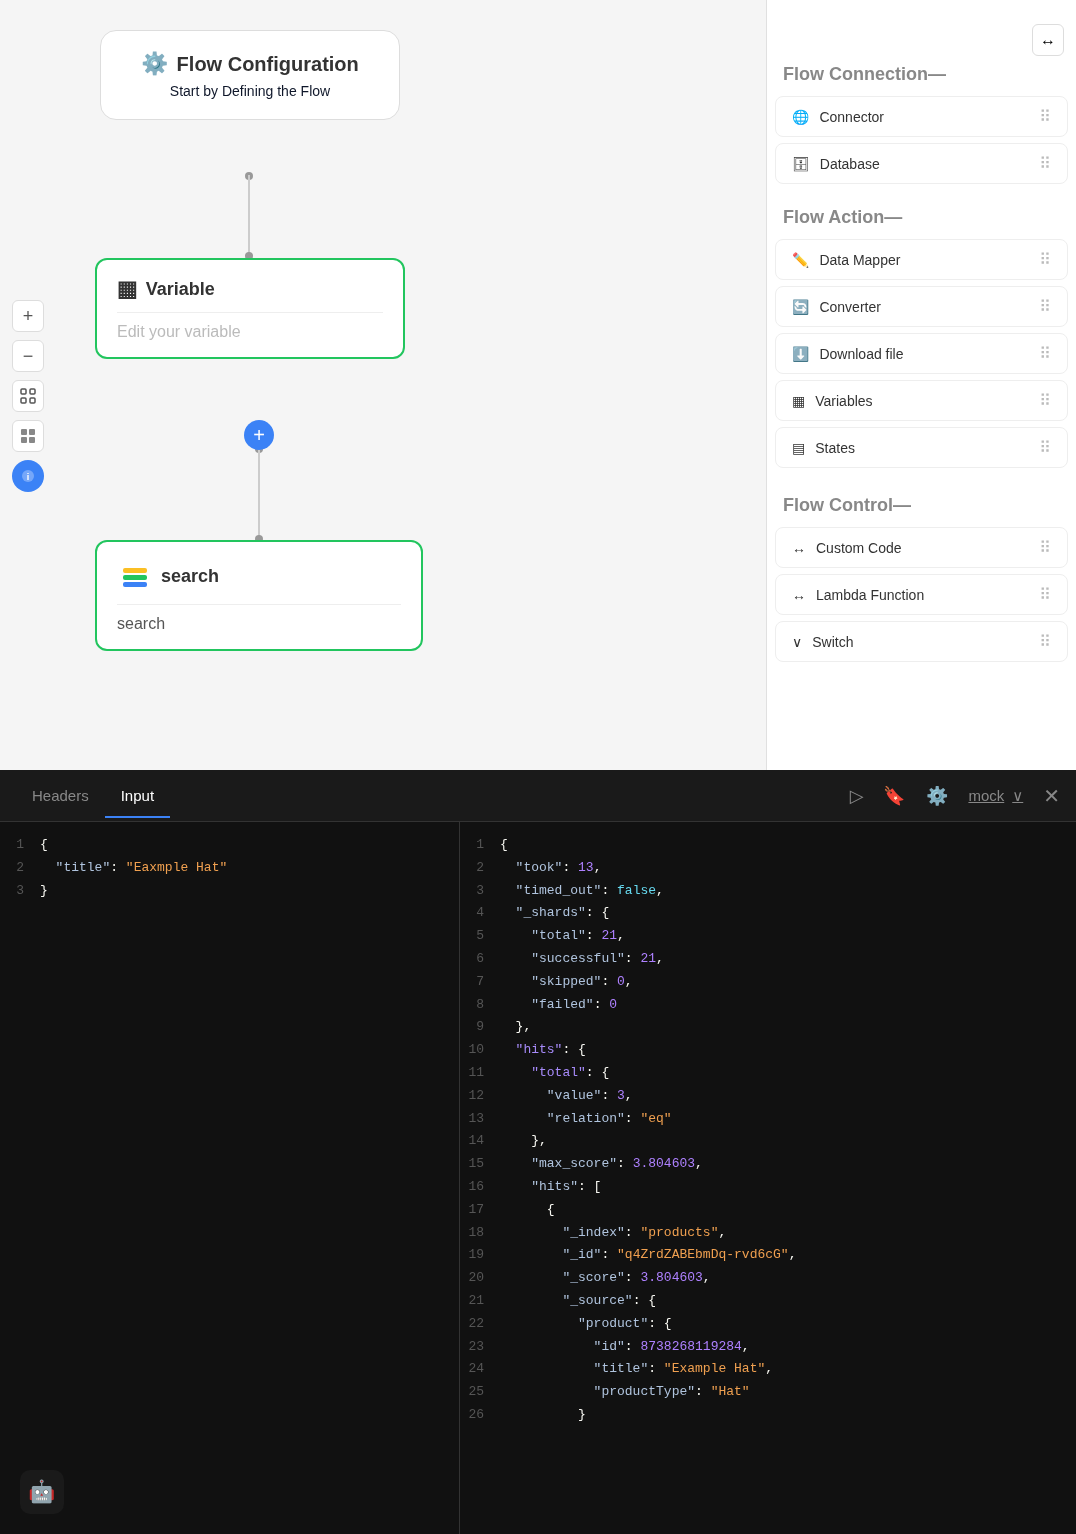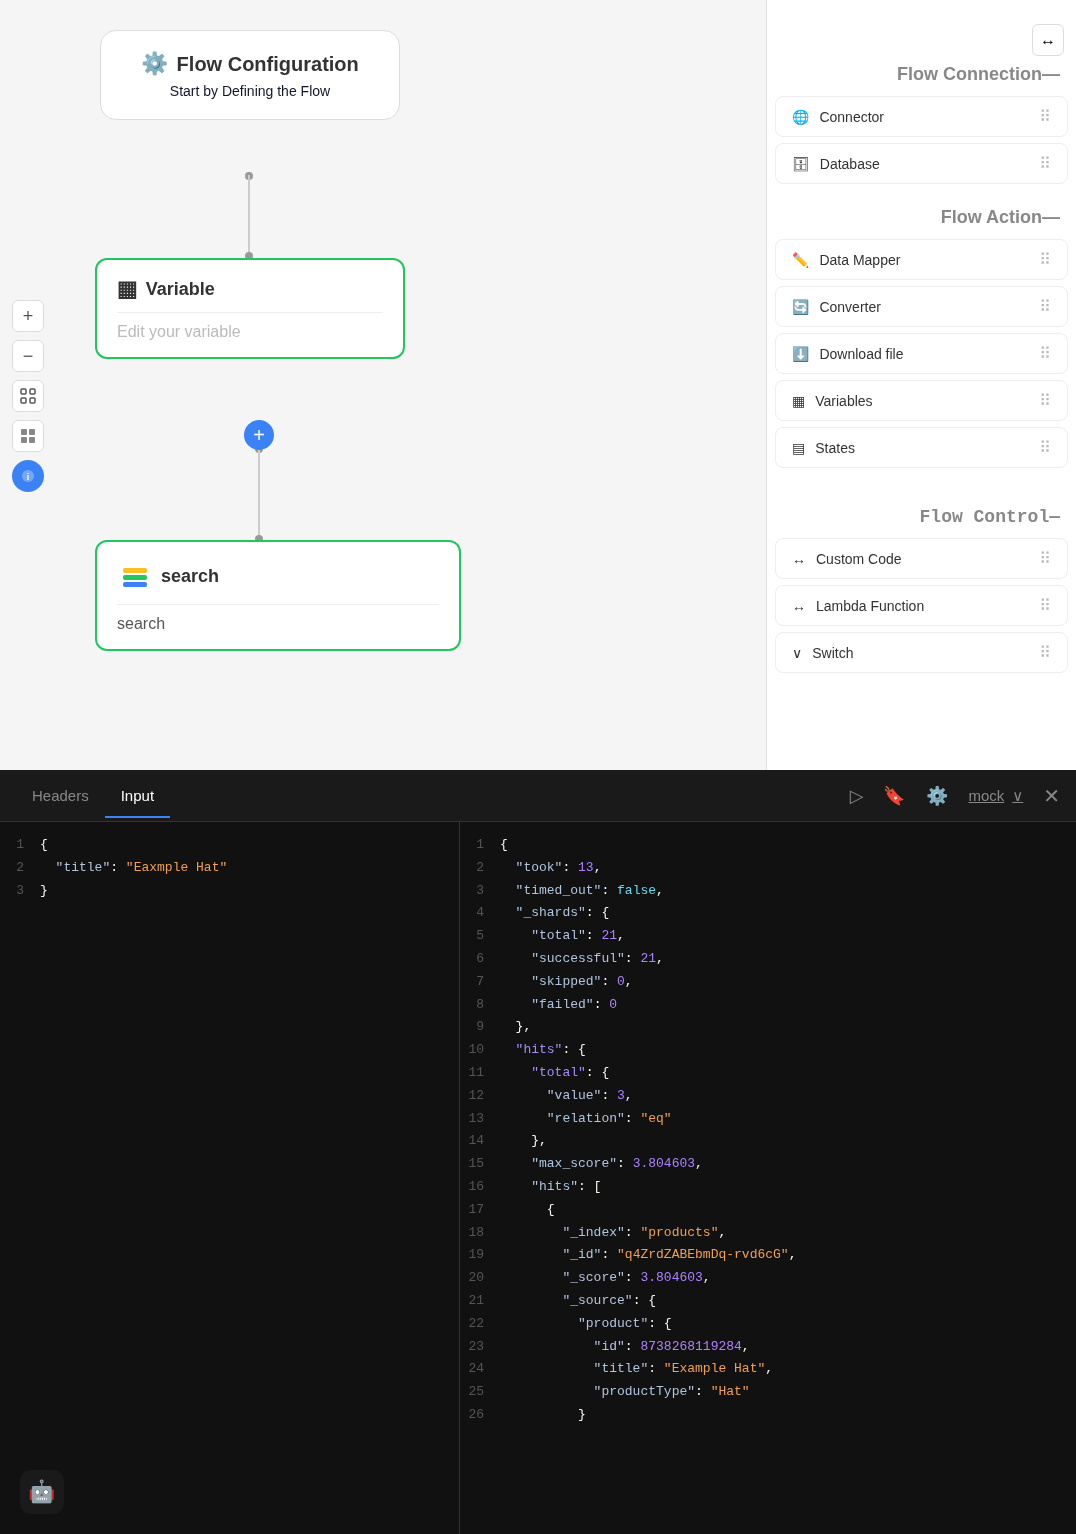--- a/index.html
+++ b/index.html
@@ -30,34 +30,34 @@
     .flow-node-variable-title { font-size: 18px; font-weight: 600; color: #333; display: flex; align-items: center; gap: 8px; }
     .flow-node-variable-divider { border: none; border-top: 1px solid #eee; margin: 10px 0; }
     .flow-node-variable-sub { font-size: 16px; color: #bbb; }
 
     .add-btn { position: absolute; top: 420px; left: 244px; width: 30px; height: 30px; border-radius: 50%; background: #3b82f6; color: #fff; font-size: 20px; display: flex; align-items: center; justify-content: center; cursor: pointer; z-index: 5; }
 
     .connector-line-2 { position: absolute; top: 448px; left: 258px; width: 2px; height: 90px; background: #ccc; }
     .dot-3 { position: absolute; top: 445px; left: 255px; width: 8px; height: 8px; border-radius: 50%; background: #999; }
     .dot-4 { position: absolute; top: 535px; left: 255px; width: 8px; height: 8px; border-radius: 50%; background: #999; }
 
-    .flow-node-search { position: absolute; top: 540px; left: 95px; width: 366px; background: #fff; border-radius: 12px; border: 2.5px solid #22c55e; padding: 16px 20px; }
+    .flow-node-search { position: absolute; top: 540px; left: 95px; width: 328px; background: #fff; border-radius: 12px; border: 2.5px solid #22c55e; padding: 16px 20px; }
     .flow-node-search-title { font-size: 18px; font-weight: 600; color: #333; display: flex; align-items: center; gap: 8px; }
     .flow-node-search-divider { border: none; border-top: 1px solid #eee; margin: 10px 0; }
     .flow-node-search-sub { font-size: 16px; color: #555; font-weight: 500; }
 
     
     .zoom-controls { position: absolute; left: 12px; top: 300px; display: flex; flex-direction: column; gap: 8px; }
     .zoom-btn { width: 32px; height: 32px; background: #fff; border: 1px solid #ddd; border-radius: 6px; display: flex; align-items: center; justify-content: center; cursor: pointer; font-size: 18px; color: #555; }
     .zoom-btn-fit { width: 32px; height: 32px; background: #fff; border: 1px solid #ddd; border-radius: 6px; display: flex; align-items: center; justify-content: center; cursor: pointer; font-size: 14px; }
     .zoom-btn-grid { width: 32px; height: 32px; background: #fff; border: 1px solid #ddd; border-radius: 6px; display: flex; align-items: center; justify-content: center; cursor: pointer; }
     .zoom-btn-circle { width: 32px; height: 32px; background: #3b82f6; border-radius: 50%; display: flex; align-items: center; justify-content: center; cursor: pointer; }
 
     
-    .sidebar-section-header { display: flex; align-items: center; justify-content: flex-end; padding: 8px 16px; color: #888; font-size: 13px; font-weight: 600; }
+    .sidebar-section-header { display: flex; align-items: center; justify-content: flex-start; padding: 8px 16px; color: #888; font-size: 13px; font-weight: 600; }
     .sidebar-section-header span { font-size: 18px; }
     .sidebar-item { display: flex; align-items: center; justify-content: space-between; padding: 10px 16px; margin: 3px 8px; background: #fff; border: 1px solid #eee; border-radius: 8px; cursor: pointer; }
     .sidebar-item-left { display: flex; align-items: center; gap: 10px; font-size: 14px; color: #333; font-weight: 500; }
     .sidebar-item-drag { color: #bbb; font-size: 16px; }
 
     
     .bottom-panel { width: 1076px; height: 764px; background: #1a1a1a; display: flex; flex-direction: column; position: absolute; top: 770px; }
     .bottom-tabs { display: flex; align-items: center; background: #1a1a1a; border-bottom: 1px solid #333; padding: 0 16px; height: 52px; gap: 0; }
     .bottom-tab { padding: 14px 16px; color: #888; font-size: 15px; cursor: pointer; position: relative; }
     .bottom-tab.active { color: #fff; }
@@ -229,21 +229,21 @@
       <span class="sidebar-item-drag">⠿</span>
     </div>
     <div class="sidebar-item">
       <div class="sidebar-item-left">
         <span>▤</span>
         <span>States</span>
       </div>
       <span class="sidebar-item-drag">⠿</span>
     </div>
 
-    <div class="sidebar-section-header" style="margin-top:28px;font-family:Liberation Mono, monospace;">
+    <div class="sidebar-section-header" style="margin-top:16px;">
       <span>Flow Control</span>
       <span>—</span>
     </div>
     <div class="sidebar-item">
       <div class="sidebar-item-left">
         <span>↔</span>
         <span>Custom Code</span>
       </div>
       <span class="sidebar-item-drag">⠿</span>
     </div>

